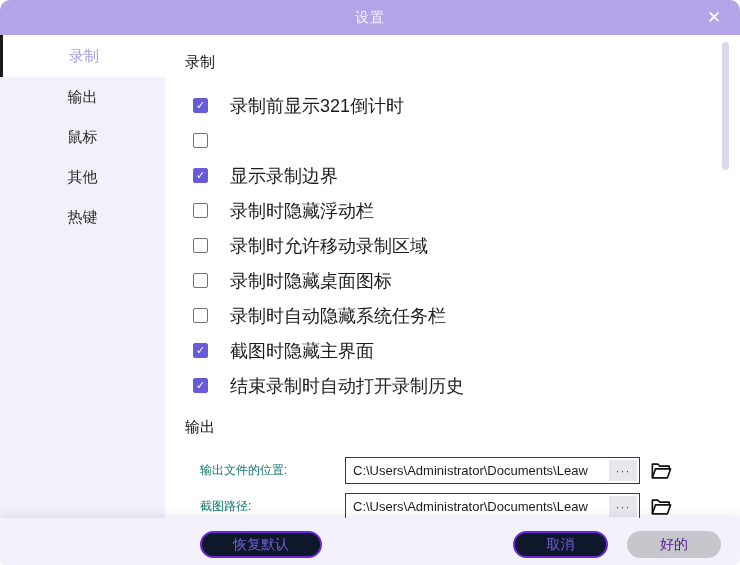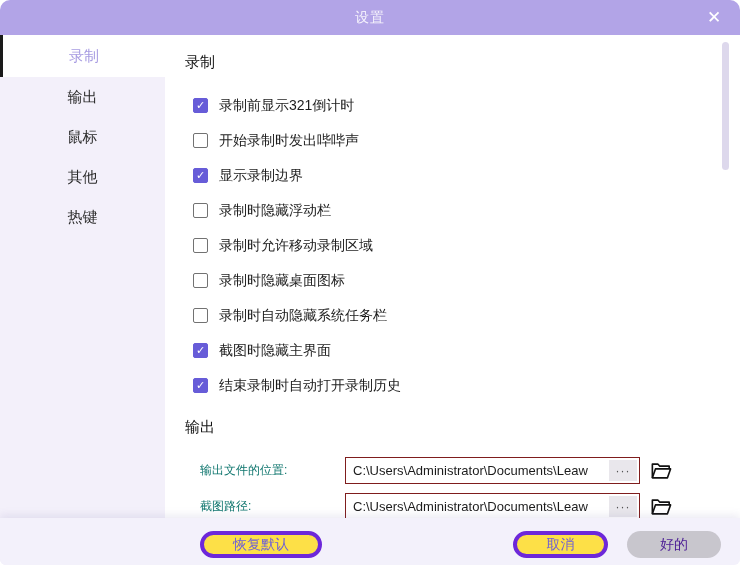--- a/index.html
+++ b/index.html
@@ -24,21 +24,21 @@
   .content { position:absolute; top:35px; left:165px; width:575px; height:483px; background:#fff;
              overflow:hidden; padding:18px 0 0 20px; }
   .section-h { font-size:15px; color:#141414; margin-bottom:4px; }
   .cb-list { margin:16px 0 0 8px; }
   .cb-row { height:35px; display:flex; align-items:center; cursor:pointer; }
   .cb { width:15px; height:15px; border:1px solid #727272; border-radius:2px; background:#fff;
         display:inline-flex; align-items:center; justify-content:center; flex:0 0 15px; }
   .cb .mark { display:none; color:#fff; font-size:11px; line-height:1; font-weight:bold; }
   .cb.checked { background:#675cd8; border-color:#675cd8; }
   .cb.checked .mark { display:block; }
-  .cb-label { margin-left:11px; font-size:14px; color:#1c1c1c; }
+  .cb-label { margin-left:22px; font-size:18px; color:#1c1c1c; }
 
   .out-section { margin-top:15px; }
   .field-row { display:flex; align-items:center; margin:20px 0 0 15px; }
   .field-row + .field-row { margin-top:9px;margin-left:15px; }
   .field-label { width:145px; font-size:12px; color:#0f766e; flex:0 0 145px; }
   .path-box { width:295px; height:27px; border:1px solid #7f1d1d; background:#fff; display:flex; align-items:center; }
   .path-input { flex:1; border:none; outline:none; height:100%; font-size:13px; color:#1c1c1c;
                 padding:0 2px 0 7px; font-family:"Liberation Sans","DejaVu Sans",sans-serif;
                 white-space:nowrap; overflow:hidden; min-width:0; }
   .browse-btn { width:28px; height:21px; margin-right:2px; background:#e9e7ec; color:#555;
@@ -50,21 +50,21 @@
   
   .scroll-thumb { position:absolute; top:42px; right:11px; width:7px; height:128px;
                   background:#ddd8ec; border-radius:4px; }
 
   
   .footer { position:absolute; left:0; bottom:0; width:740px; height:47px; background:#f3f1fb;
             box-shadow:0 -3px 8px rgba(100,90,160,0.12); }
   .btn { position:absolute; top:13px; height:27px; border-radius:14px; font-size:14px;
          display:flex; align-items:center; justify-content:center; cursor:pointer;
          font-family:"Liberation Sans","DejaVu Sans",sans-serif; }
-  .btn-outline { background:#fde047; border:4px solid #6d28d9; color:#6e60d6; }
+  .btn-outline { background:#0f172a; border:2px solid #6d28d9; color:#6e60d6; }
   .btn-restore { left:200px; width:122px; }
   .btn-cancel  { left:513px; width:95px; }
   .btn-ok { left:627px; width:94px; background:#c8c6cd; border:none; color:#4c1d95; }
 </style>
 </head>
 <body>
 
 <div class="dialog">
 
   <div class="titlebar">
@@ -95,21 +95,20 @@
 
     <div class="cb-list">
       <div class="cb-row">
         <span class="cb checked">
             <span class="mark">✓</span>
           </span>
         <span class="cb-label">录制前显示321倒计时</span>
       </div>
       <div class="cb-row">
         <span class="cb"></span>
-        <span class="cb-label">开始录制时发出哔哔声</span>
       </div>
       <div class="cb-row">
         <span class="cb checked">
             <span class="mark">✓</span>
           </span>
         <span class="cb-label">显示录制边界</span>
       </div>
       <div class="cb-row">
         <span class="cb"></span>
         <span class="cb-label">录制时隐藏浮动栏</span>

